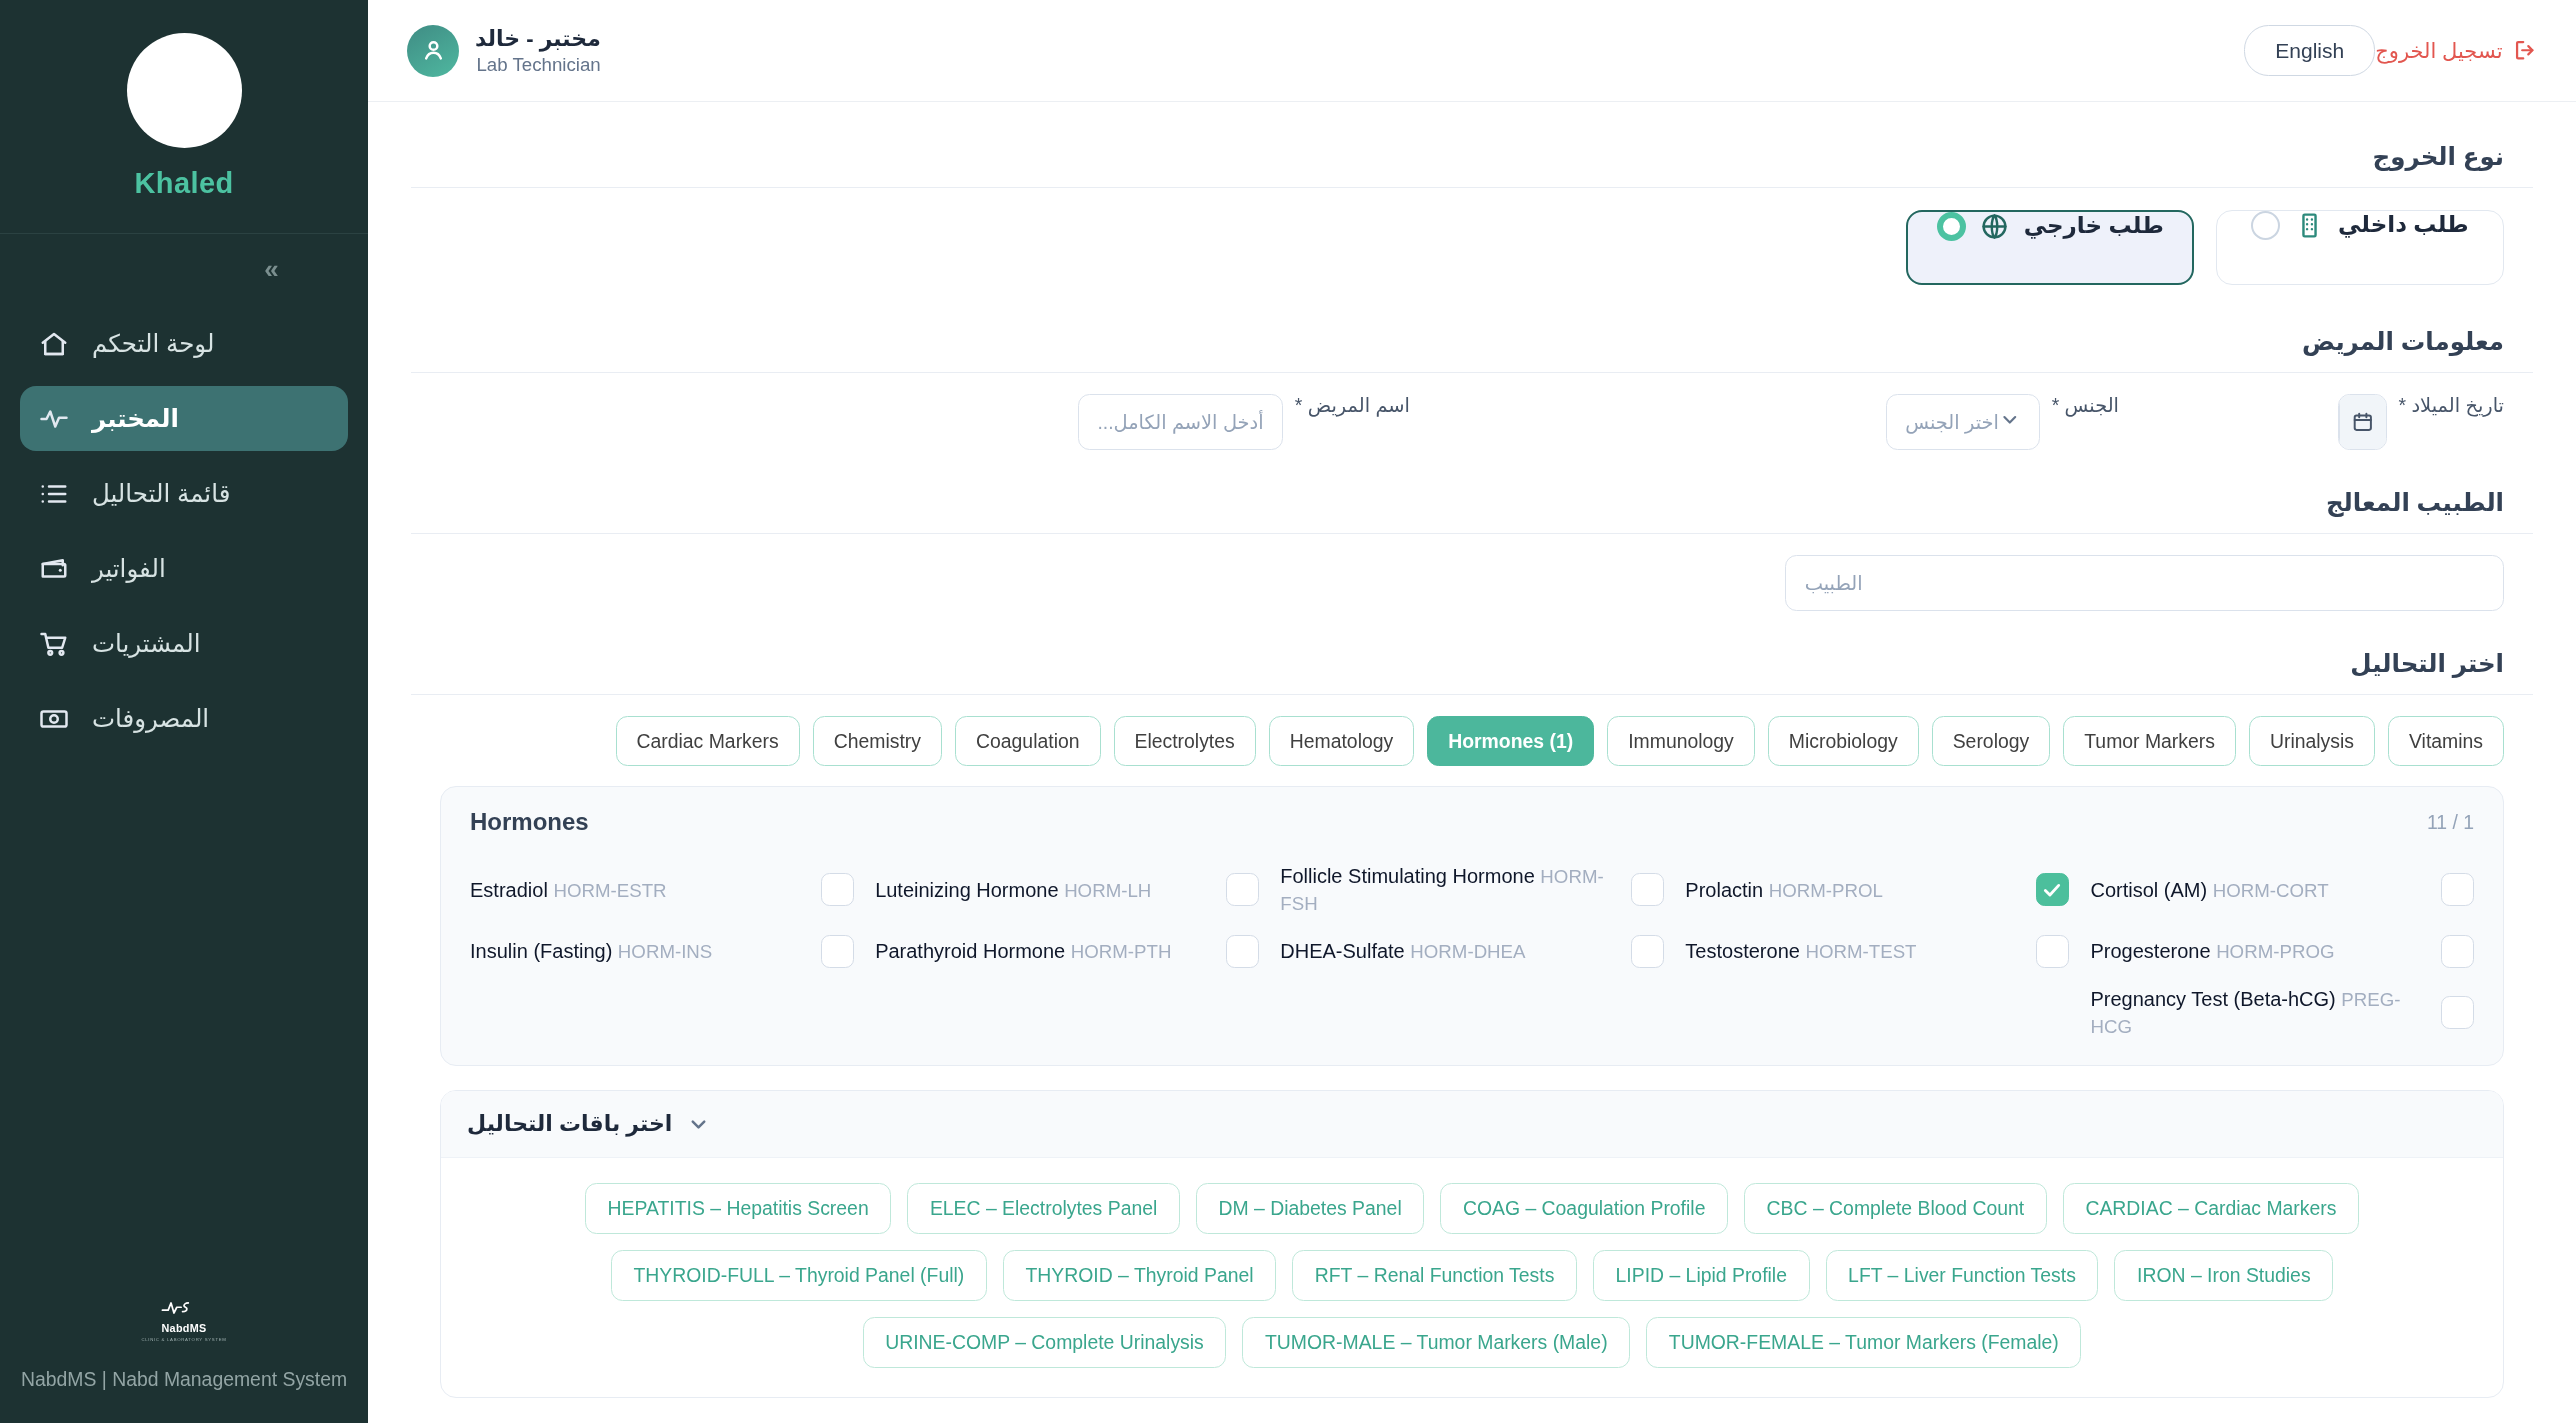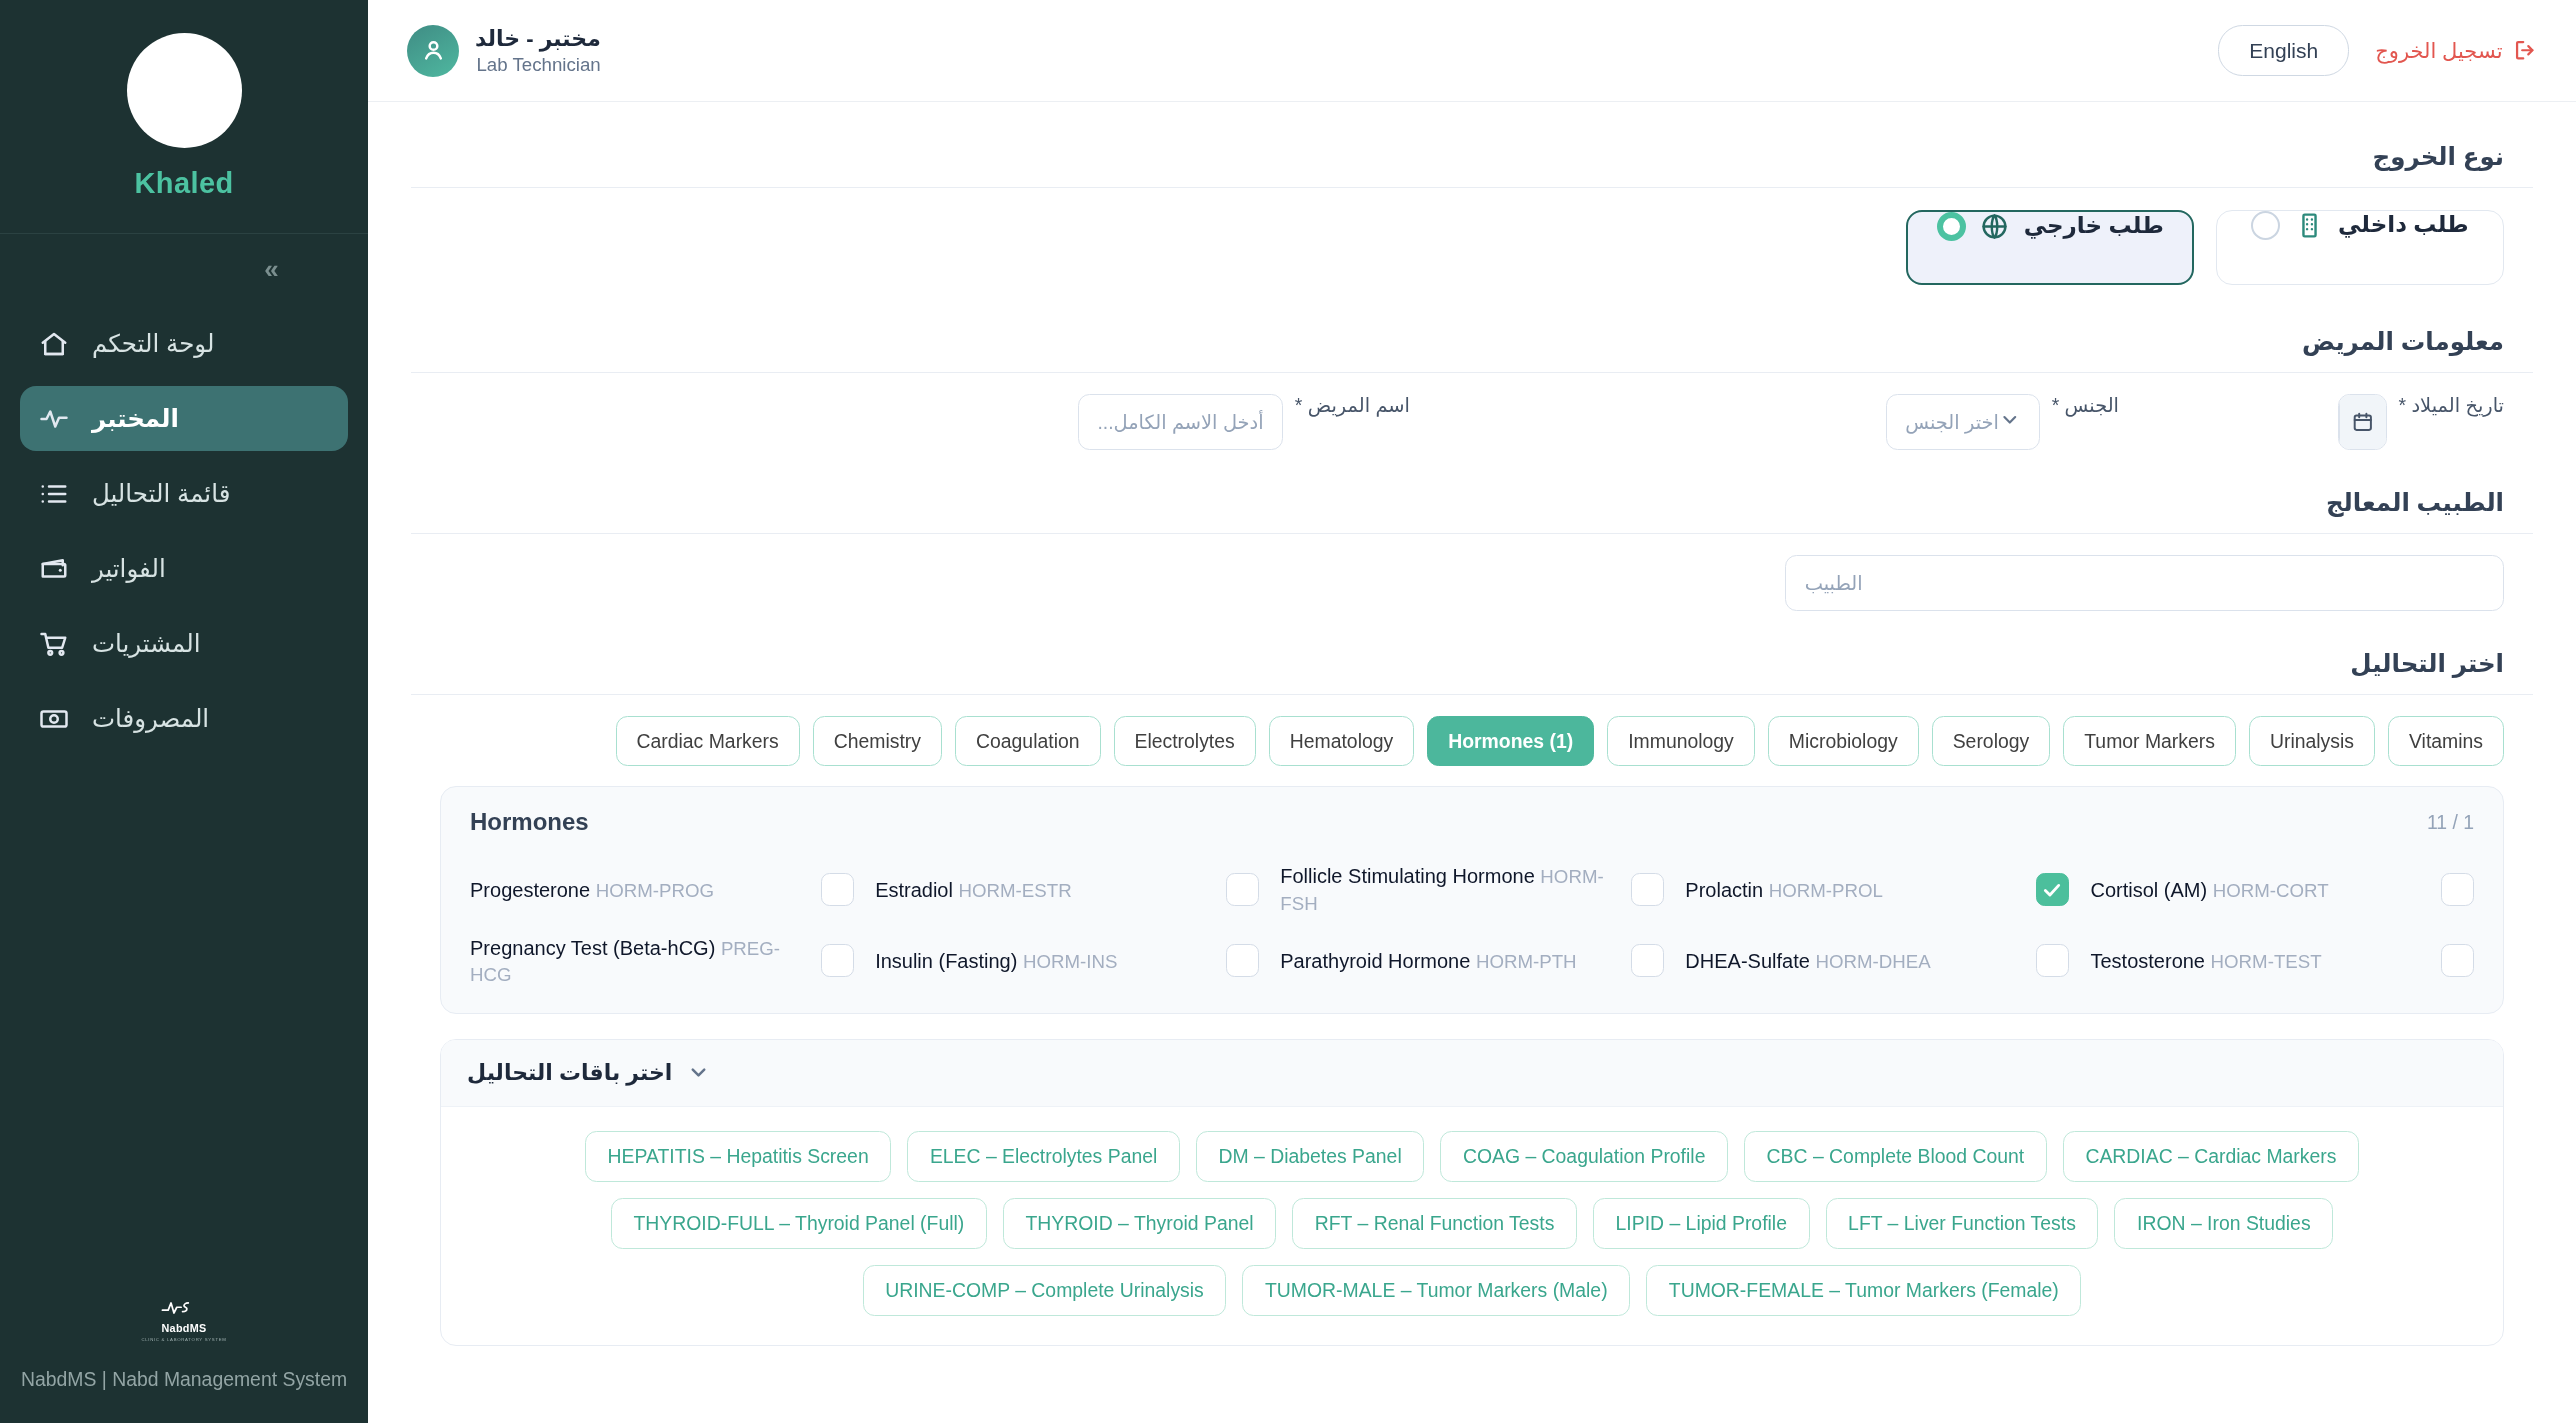--- a/index.html
+++ b/index.html
@@ -84,21 +84,21 @@
   .tb-user{display:flex;align-items:center;gap:16px;flex-direction:row-reverse;}
   .tb-avatar{
     width:52px;height:52px;border-radius:50%;
     background:linear-gradient(150deg,#3f8c84,#4fb8a0);
     display:flex;align-items:center;justify-content:center;
   }
   .tb-avatar svg{width:27px;height:27px;stroke:#ffffff;fill:none;stroke-width:2.2;}
   .tb-user-txt{text-align:right;line-height:1.25;}
   .tb-user-name{font-size:22px;font-weight:bold;color:#1e293b;}
   .tb-user-role{font-size:18.7px;color:#64748b;}
-  .tb-left{display:flex;align-items:center;gap:26px;flex-direction:row-reverse;}
+  .tb-left{display:flex;align-items:center;flex-direction:row-reverse;}
   .lang-btn{
     border:1.4px solid #cfd8e3;background:#ffffff;border-radius:24.5px;
     padding:12.2px 30px;font-size:21px;color:#334155;cursor:pointer;
     font-family:inherit;
   }
   .logout{
     display:flex;align-items:center;gap:10px;flex-direction:row-reverse;
     color:#e2564f;font-size:21px;cursor:pointer;white-space:nowrap;
   }
   .logout svg{width:24.5px;height:24.5px;stroke:#e2564f;fill:none;stroke-width:2.2;stroke-linecap:round;stroke-linejoin:round;}
@@ -499,20 +499,27 @@
         </div>
 
         <div class="test">
           <div class="test-cb"></div>
           <div class="test-txt">
             <span>Follicle Stimulating Hormone</span>
             <span class="test-code">HORM-FSH</span>
           </div>
         </div>
 
+        <div class="test">
+          <div class="test-cb"></div>
+          <div class="test-txt">
+            <span>Luteinizing Hormone</span>
+            <span class="test-code">HORM-LH</span>
+          </div>
+        </div>
 
         <div class="test">
           <div class="test-cb"></div>
           <div class="test-txt">
             <span>Estradiol</span>
             <span class="test-code">HORM-ESTR</span>
           </div>
         </div>
 
         <div class="test">

